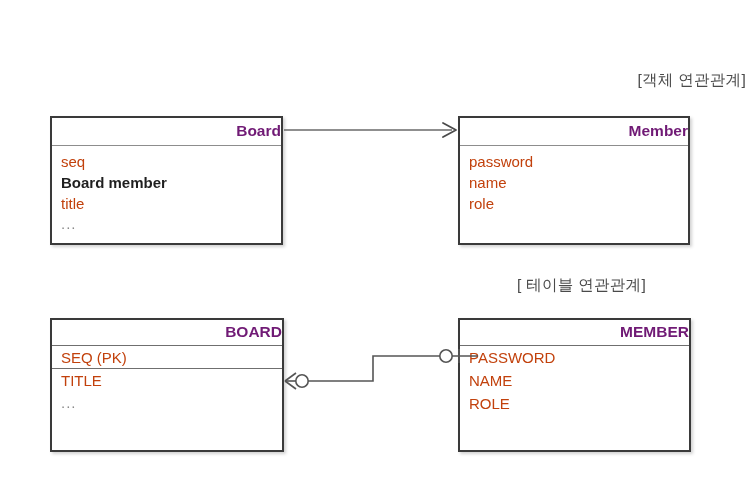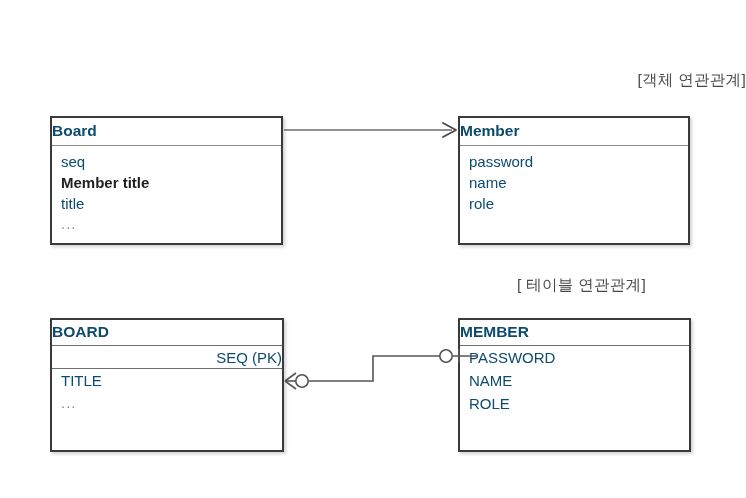--- a/index.html
+++ b/index.html
@@ -37,31 +37,31 @@
 
   
   .box {
     position: absolute;
     background: #ffffff;
     border: 2px solid #3a3a3a;
     box-sizing: border-box;
     box-shadow: 2px 2px 3px rgba(0,0,0,0.18);
   }
   .box-header {
-    text-align: left;
+    text-align: right;
     font-weight: bold;
-    color: #0c4a6e;
+    color: #701a75;
     box-sizing: border-box;
   }
   .box-body {
     box-sizing: border-box;
   }
   .field {
     white-space: nowrap;
-    color: #0c4a6e;
+    color: #c2410c;
     box-sizing: border-box;
   }
   .field.bold {
     font-weight: bold;
     color: #1f1f1f;
   }
   .field.dots {
     letter-spacing: 1px;
     color: #8a8a8a;
   }
@@ -95,21 +95,20 @@
   }
   .box.tbl .box-body { padding: 0; }
   .box.tbl .field {
     font-size: 15px;
     line-height: 23px;
     height: 23px;
     padding-left: 9px;
   }
   .box.tbl .field.sep {
     border-bottom: 1.2px solid #6f6f6f;
-    text-align: right;
   }
   .box.tbl .field.dots {
     height: 24px;
     line-height: 22px;
   }
 
   #box-board        { left: 50px;  top: 116px; width: 233px; height: 129px; }
   #box-member       { left: 458px; top: 116px; width: 232px; height: 129px; }
   #box-board-table  { left: 50px;  top: 318px; width: 234px; height: 134px; }
   #box-member-table { left: 458px; top: 318px; width: 233px; height: 134px; }
@@ -127,21 +126,21 @@
 <body>
 
 <div id="canvas">
 
   <div class="section-title" id="title-object">[객체 연관관계]</div>
 
   <div class="box uml" id="box-board">
     <div class="box-header">Board</div>
     <div class="box-body">
       <div class="field">seq</div>
-      <div class="field bold">Member title</div>
+      <div class="field bold">Board member</div>
       <div class="field">title</div>
       <div class="field dots">...</div>
     </div>
   </div>
 
   <div class="box uml" id="box-member">
     <div class="box-header">Member</div>
     <div class="box-body">
       <div class="field">password</div>
       <div class="field">name</div>

